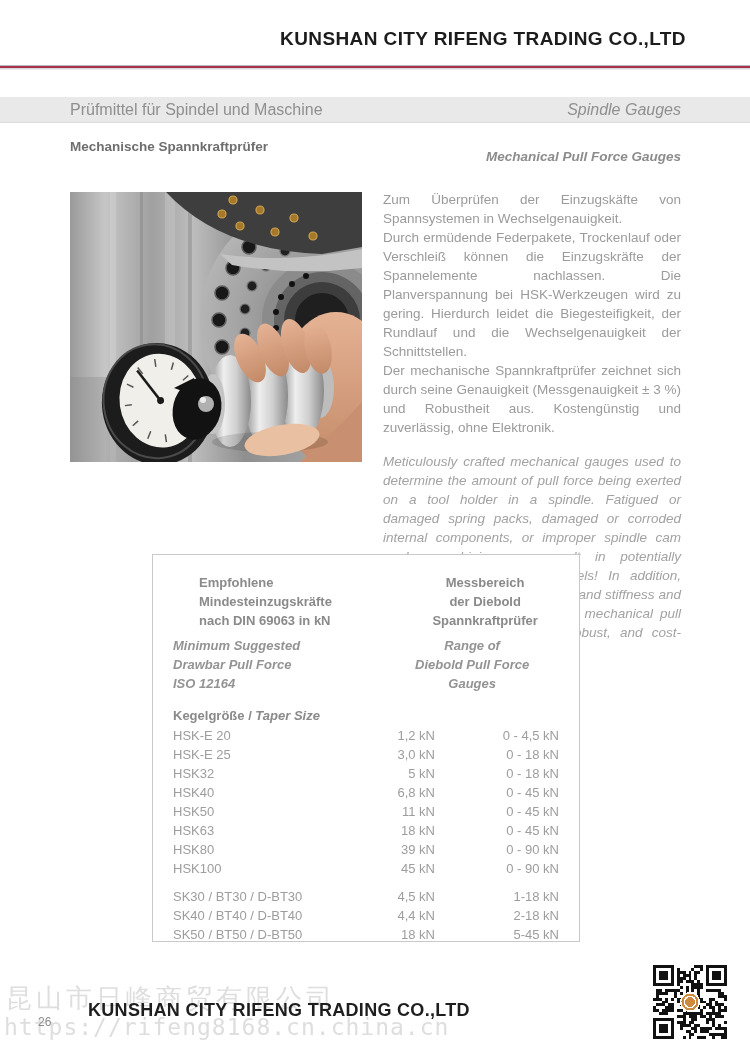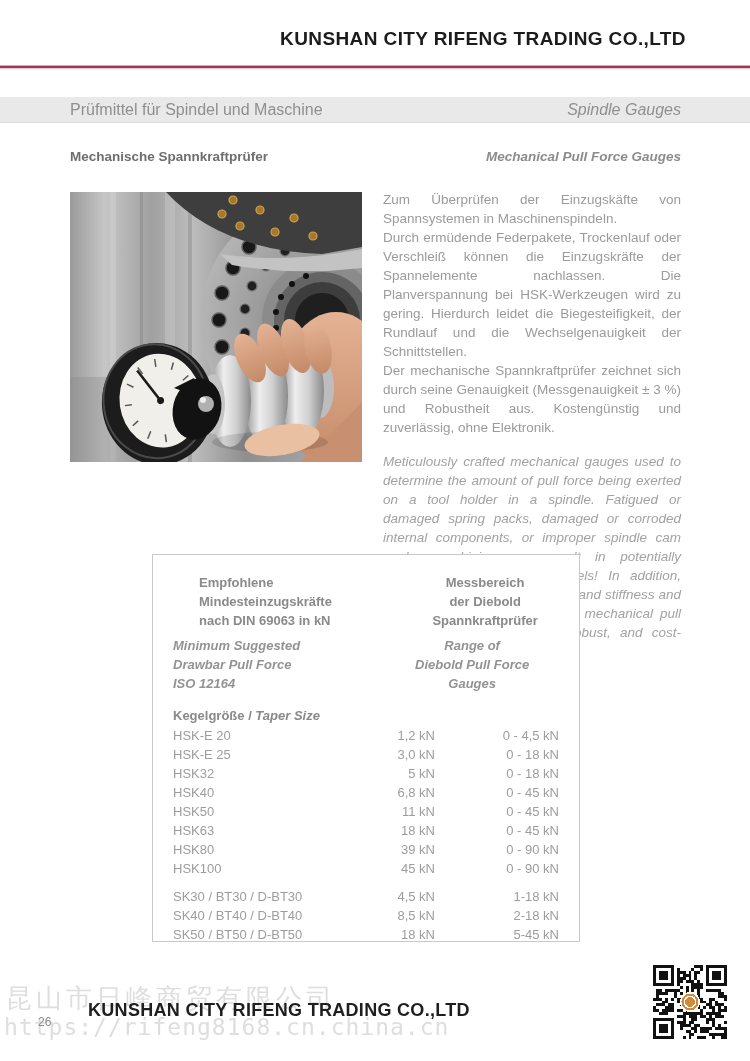--- a/index.html
+++ b/index.html
@@ -18,21 +18,21 @@
   .rule .r4{height:1px;background:#ededed;}
 
   
   .section-bar{position:absolute;top:97px;left:0;right:0;height:26px;background:#e9e9e9;
                border-bottom:1px solid #dddddd;display:flex;align-items:center;
                justify-content:space-between;box-sizing:border-box;
                padding:0 69px 0 70px;font-size:16px;color:#8f8f8f;}
   .section-bar .bar-en{font-style:italic;}
 
   
-  .h-de{position:absolute;left:70px;top:149px;font-size:13.5px;font-weight:bold;color:#6e6e6e;}
+  .h-de{position:absolute;left:70px;top:139px;font-size:13.5px;font-weight:bold;color:#6e6e6e;}
   .h-en{position:absolute;right:69px;top:149px;font-size:13.5px;font-weight:bold;
         font-style:italic;color:#8c8c8c;}
 
   
   .photo{position:absolute;left:70px;top:192px;width:292px;height:270px;overflow:hidden;}
   .photo svg{display:block;}
 
   
   .text-col{position:absolute;left:383px;top:190px;width:298px;}
   .text-col p{margin:0;font-size:13.5px;line-height:19px;color:#9b9b9b;text-align:justify;}
@@ -220,21 +220,21 @@
         <circle cx="91" cy="209" r="3.5" fill="#1a1a1a"></circle>
       </g>
       <path d="M104,196 L124,186 L132,206 Z" fill="#121212"></path>
       <ellipse cx="127" cy="217" rx="24" ry="31" transform="rotate(14 127 217)" fill="#121212"></ellipse>
       <circle cx="136" cy="212" r="8" fill="#b0b0b0"></circle>
       <circle cx="133" cy="208" r="3" fill="#ececec"></circle>
     </svg>
   </div>
 
   <div class="text-col">
-    <p>Zum Überprüfen der Einzugskäfte von Spannsystemen in Maschinenspindeln.</p>
+    <p>Zum Überprüfen der Einzugskäfte von Spannsystemen in Wechselgenauigkeit.</p>
     <p>Durch ermüdende Federpakete, Trockenlauf oder Verschleiß können die Einzugskräfte der Spannelemente nachlassen. Die Planverspannung bei HSK-Werkzeugen wird zu gering. Hierdurch leidet die Biegesteifigkeit, der Rundlauf und die Wechselgenauigkeit der Schnittstellen.</p>
     <p>Der mechanische Spannkraftprüfer zeichnet sich durch seine Genauigkeit (Messgenauigkeit ± 3 %) und Robustheit aus. Kostengünstig und zuverlässig, ohne Elektronik.</p>
     <p class="en">Meticulously crafted mechanical gauges used to determine the amount of pull force being exerted on a tool holder in a spindle. Fatigued or damaged spring packs, damaged or corroded internal components, or improper spindle cam angle, machining can result in potentially dangerously low pullforce levels! In addition, runout and chatter will increase, and stiffness and repeatability will decrease. Our mechanical pull force gauges are accurate, robust, and cost-effective.</p>
   </div>
 
   <div class="spec-table">
     <div class="thead">
       <div class="th-left">
         <div class="tt">Empfohlene</div>
         <div class="tt">Mindesteinzugskräfte</div>
@@ -305,21 +305,21 @@
     </div>
 
     <div class="t-rows sk-group">
       <div class="t-row">
           <span class="t-taper">SK30 / BT30 / D-BT30</span>
           <span class="t-force">4,5 kN</span>
           <span class="t-range">1-18 kN</span>
         </div>
       <div class="t-row">
           <span class="t-taper">SK40 / BT40 / D-BT40</span>
-          <span class="t-force">8,5 kN</span>
+          <span class="t-force">4,4 kN</span>
           <span class="t-range">2-18 kN</span>
         </div>
       <div class="t-row">
           <span class="t-taper">SK50 / BT50 / D-BT50</span>
           <span class="t-force">18 kN</span>
           <span class="t-range">5-45 kN</span>
         </div>
     </div>
   </div>
 

